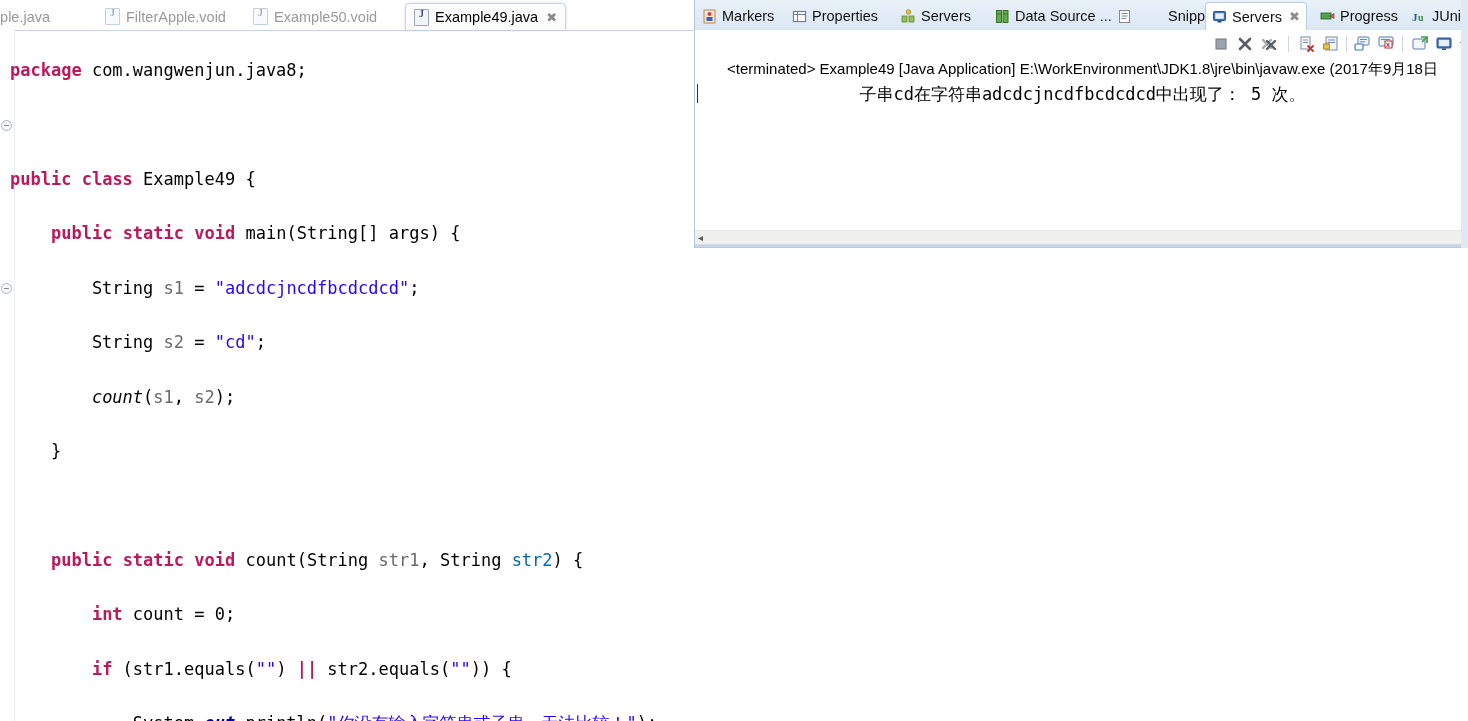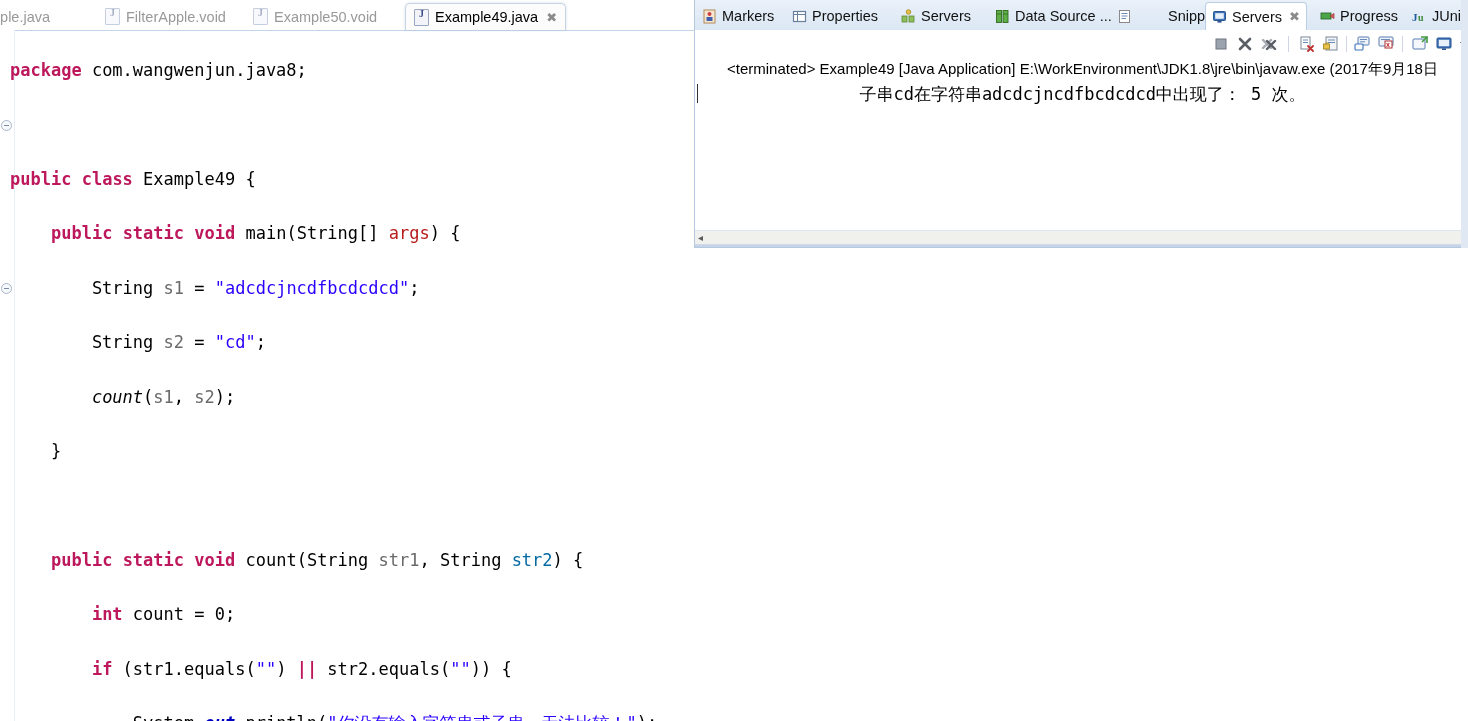--- a/index.html
+++ b/index.html
@@ -286,21 +286,21 @@
 
   <div id="code-area">
     <div id="code-gutter">
       <div class="fold" style="top:90px;"></div>
       <div class="fold" style="top:253px;"></div>
     </div>
     <div id="code-text">
 <div class="line"><span style="display:inline-block;width:10px"></span><span class="kw">package</span> com.wangwenjun.java8;</div>
 <div class="line"></div>
 <div class="line"><span style="display:inline-block;width:10px"></span><span class="kw">public</span> <span class="kw">class</span> Example49 {</div>
-<div class="line"><span style="display:inline-block;width:10px"></span>    <span class="kw">public</span> <span class="kw">static</span> <span class="kw">void</span> main(String[] <span style="color:#b91c1c">args</span>) {</div>
+<div class="line"><span style="display:inline-block;width:10px"></span>    <span class="kw">public</span> <span class="kw">static</span> <span class="kw">void</span> main(String[] <span style="color:#000000">args</span>) {</div>
 <div class="line"><span style="display:inline-block;width:10px"></span>        String <span style="color:#6a6a6a">s1</span> = <span class="str">"adcdcjncdfbcdcdcd"</span>;</div>
 <div class="line"><span style="display:inline-block;width:10px"></span>        String <span style="color:#6a6a6a">s2</span> = <span class="str">"cd"</span>;</div>
 <div class="line"><span style="display:inline-block;width:10px"></span>        <span class="it">count</span>(<span style="color:#6a6a6a">s1</span>, <span style="color:#6a6a6a">s2</span>);</div>
 <div class="line"><span style="display:inline-block;width:10px"></span>    }</div>
 <div class="line"></div>
 <div class="line"><span style="display:inline-block;width:10px"></span>    <span class="kw">public</span> <span class="kw">static</span> <span class="kw">void</span> count(String <span style="color:#6a6a6a">str1</span>, String <span style="color:#0369a1">str2</span>) {</div>
 <div class="line"><span style="display:inline-block;width:10px"></span>        <span class="kw">int</span> count = 0;</div>
 <div class="line"><span style="display:inline-block;width:10px"></span>        <span class="kw">if</span> (str1.equals(<span class="str">""</span>) <span class="kw">||</span> str2.equals(<span class="str">""</span>)) {</div>
 <div class="line"><span style="display:inline-block;width:10px"></span>            System.<span class="fld it" style="font-weight:bold">out</span>.println(<span class="str">"你没有输入字符串或子串，无法比较！"</span>);</div>
 

